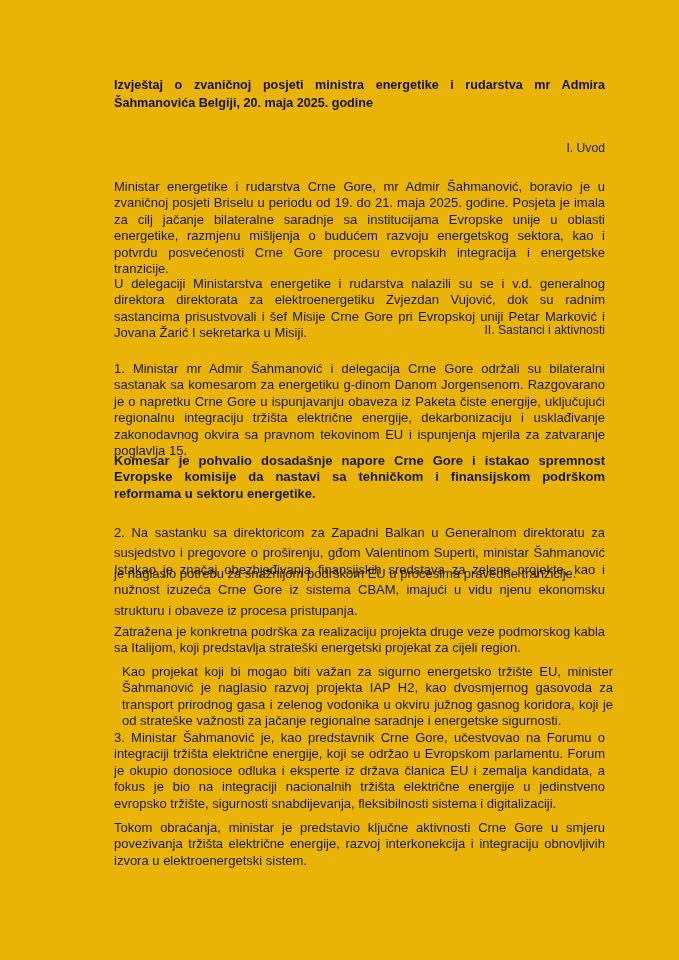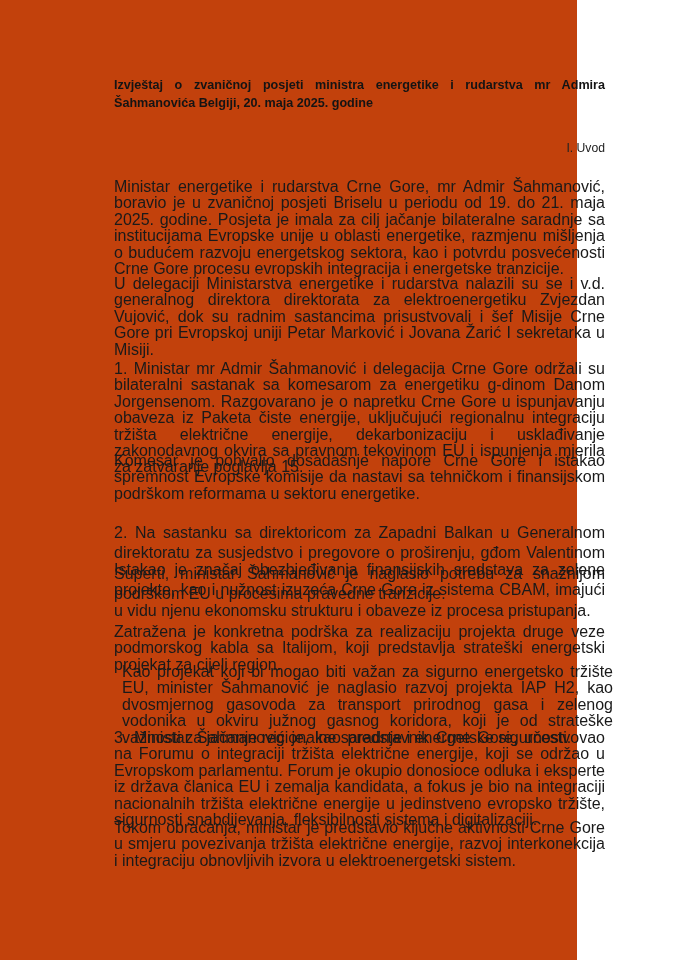--- a/index.html
+++ b/index.html
@@ -8,28 +8,28 @@
     height: 960px;
     background: #ffffff;
     position: relative;
     overflow: hidden;
     font-family: "Liberation Sans", sans-serif;
     color: #1a1a1a;
   }
   .page {
     position: absolute;
     left: 0; top: 0;
-    width: 577px; height: 960px;
-    background: #c2410c;
+    width: 679px; height: 960px;
+    background: #eab308;
   }
   .blk {
     position: absolute;
     left: 114px;
     width: 491px;
-    font-size: 16px;
+    font-size: 13px;
     line-height: 16.4px;
     text-align: justify;
     margin: 0;
   }
   .title {
     top: 77px;
     font-weight: bold;
     font-size: 12.6px;
     line-height: 17.5px;
     color: #141414;
@@ -47,24 +47,25 @@
 <div class="page">
 
   <p class="blk title">Izvještaj o zvaničnoj posjeti ministra energetike i rudarstva mr Admira Šahmanovića Belgiji, 20. maja 2025. godine</p>
 
   <p class="blk heading" style="top:140px;">I. Uvod</p>
 
   <p class="blk" style="top:179px;">Ministar energetike i rudarstva Crne Gore, mr Admir Šahmanović, boravio je u zvaničnoj posjeti Briselu u periodu od 19. do 21. maja 2025. godine. Posjeta je imala za cilj jačanje bilateralne saradnje sa institucijama Evropske unije u oblasti energetike, razmjenu mišljenja o budućem razvoju energetskog sektora, kao i potvrdu posvećenosti Crne Gore procesu evropskih integracija i energetske tranzicije.</p>
 
   <p class="blk" style="top:276px;">U delegaciji Ministarstva energetike i rudarstva nalazili su se i v.d. generalnog direktora direktorata za elektroenergetiku Zvjezdan Vujović, dok su radnim sastancima prisustvovali i šef Misije Crne Gore pri Evropskoj uniji Petar Marković i Jovana Žarić I sekretarka u Misiji.</p>
 
+  <p class="blk heading" style="top:322px;">II. Sastanci i aktivnosti</p>
 
   <p class="blk" style="top:361px;">1. Ministar mr Admir Šahmanović i delegacija Crne Gore održali su bilateralni sastanak sa komesarom za energetiku g-dinom Danom Jorgensenom. Razgovarano je o napretku Crne Gore u ispunjavanju obaveza iz Paketa čiste energije, uključujući regionalnu integraciju tržišta električne energije, dekarbonizaciju i usklađivanje zakonodavnog okvira sa pravnom tekovinom EU i ispunjenja mjerila za zatvaranje poglavlja 15.</p>
 
-  <p class="blk" style="top:453px;">Komesar je pohvalio dosadašnje napore Crne Gore i istakao spremnost Evropske komisije da nastavi sa tehničkom i finansijskom podrškom reformama u sektoru energetike.</p>
+  <p class="blk" style="top:453px;font-weight:bold;">Komesar je pohvalio dosadašnje napore Crne Gore i istakao spremnost Evropske komisije da nastavi sa tehničkom i finansijskom podrškom reformama u sektoru energetike.</p>
 
   <p class="blk lh20" style="top:494px;margin-top:29px;">2. Na sastanku sa direktoricom za Zapadni Balkan u Generalnom direktoratu za susjedstvo i pregovore o proširenju, gđom Valentinom Superti, ministar Šahmanović je naglasio potrebu za snažnijom podrškom EU u procesima pravedne tranzicije.</p>
 
   <p class="blk" style="top:624px;">Zatražena je konkretna podrška za realizaciju projekta druge veze podmorskog kabla sa Italijom, koji predstavlja strateški energetski projekat za cijeli region.</p>
 
   <p class="blk lh20" style="top:560px;">Istakao je značaj obezbjeđivanja finansijskih sredstava za zelene projekte, kao i nužnost izuzeća Crne Gore iz sistema CBAM, imajući u vidu njenu ekonomsku strukturu i obaveze iz procesa pristupanja.</p>
 
   <p class="blk" style="top:664px;margin-left:8px;">Kao projekat koji bi mogao biti važan za sigurno energetsko tržište EU, minister Šahmanović je naglasio razvoj projekta IAP H2, kao dvosmjernog gasovoda za transport prirodnog gasa i zelenog vodonika u okviru južnog gasnog koridora, koji je od strateške važnosti za jačanje regionalne saradnje i energetske sigurnosti.</p>
 
   <p class="blk" style="top:730px;">3. Ministar Šahmanović je, kao predstavnik Crne Gore, učestvovao na Forumu o integraciji tržišta električne energije, koji se održao u Evropskom parlamentu. Forum je okupio donosioce odluka i eksperte iz država članica EU i zemalja kandidata, a fokus je bio na integraciji nacionalnih tržišta električne energije u jedinstveno evropsko tržište, sigurnosti snabdijevanja, fleksibilnosti sistema i digitalizaciji.</p>

